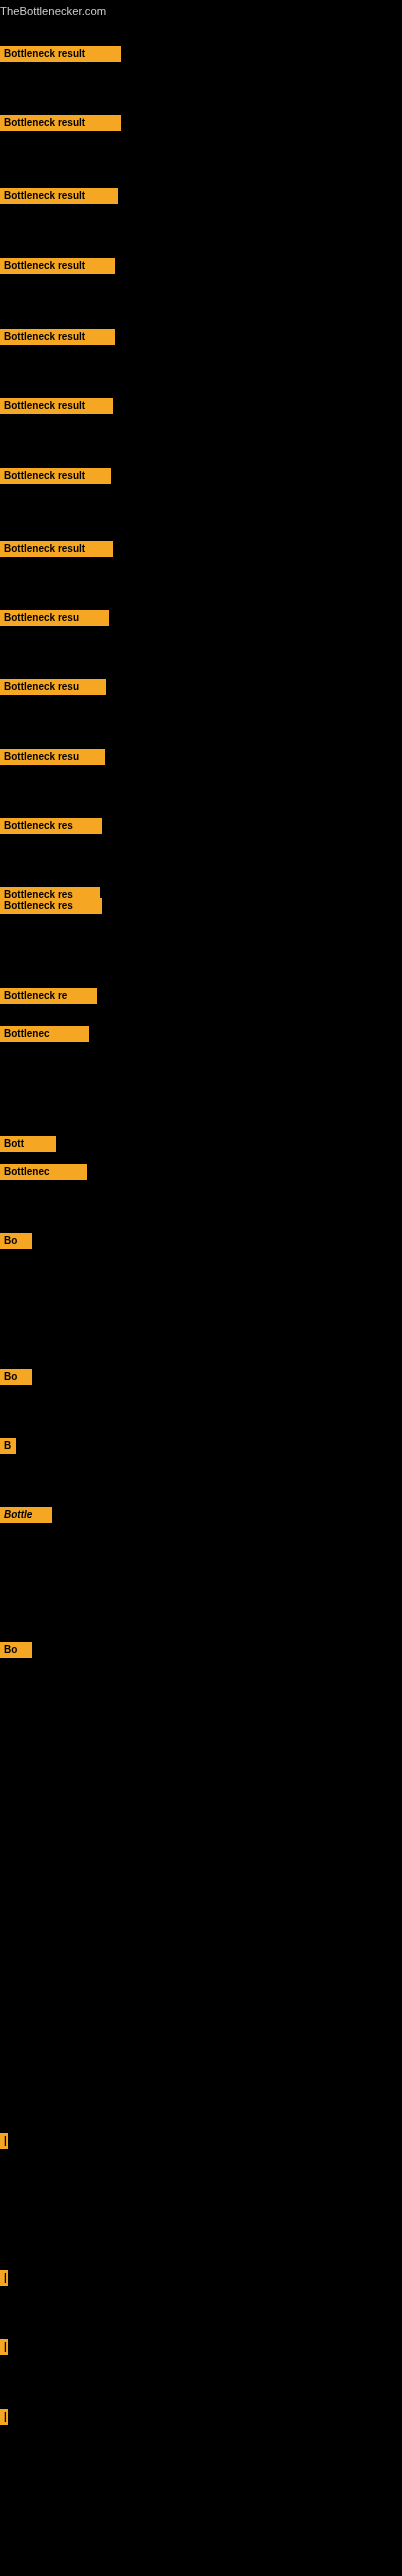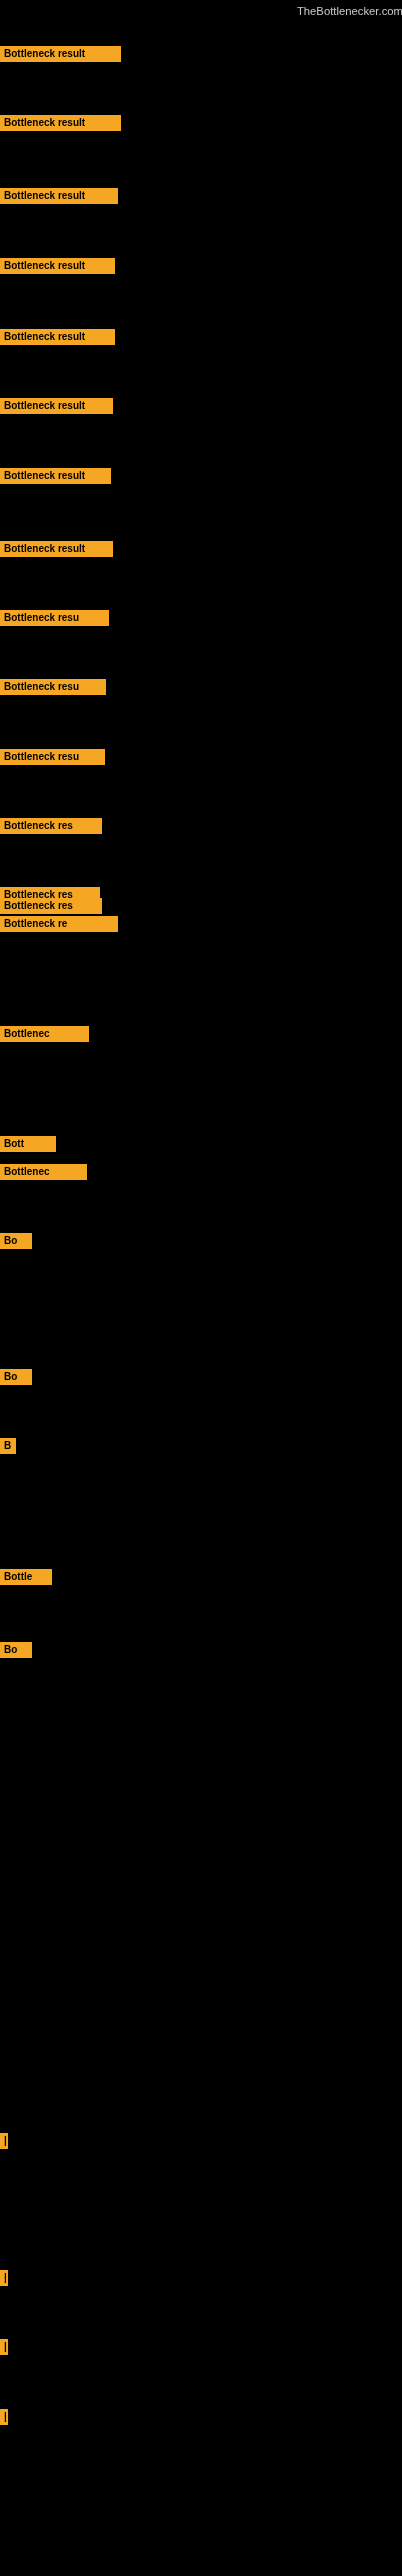--- a/index.html
+++ b/index.html
@@ -4,21 +4,21 @@
   <style>
     * { margin: 0; padding: 0; box-sizing: border-box; }
     body {
       background: #000;
       width: 403px;
       min-height: 2576px;
       font-family: Arial, sans-serif;
       position: relative;
     }
     .site-title {
-      text-align: right;
+      text-align: left;
       color: #ccc;
       font-size: 11.3px;
       padding: 4.8px 0 3.2px 0;
       position: absolute;
       top: 0;
       left: 0;
       right: 0;
     }
     .bottleneck-badge {
       background: #f5a623;
@@ -46,27 +46,27 @@
     <div class="bottleneck-badge" style="top: 329px; width: 115px;">Bottleneck result</div>
     <div class="bottleneck-badge" style="top: 398px; width: 113px;">Bottleneck result</div>
     <div class="bottleneck-badge" style="top: 468px; width: 111px;">Bottleneck result</div>
     <div class="bottleneck-badge" style="top: 541px; width: 113px;">Bottleneck result</div>
     <div class="bottleneck-badge" style="top: 610px; width: 109px;">Bottleneck resu</div>
     <div class="bottleneck-badge" style="top: 679px; width: 106px;">Bottleneck resu</div>
     <div class="bottleneck-badge" style="top: 749px; width: 105px;">Bottleneck resu</div>
     <div class="bottleneck-badge" style="top: 818px; width: 102px;">Bottleneck res</div>
     <div class="bottleneck-badge" style="top: 887px; width: 100px;">Bottleneck res</div>
     <div class="bottleneck-badge" style="top: 898px; width: 102px;">Bottleneck res</div>
-    <div class="bottleneck-badge" style="top: 916px; width: 118px;">Bottleneck re</div>
+    <div class="bottleneck-badge" style="top: 988px; width: 97px;">Bottleneck re</div>
     <div class="bottleneck-badge" style="top: 1026px; width: 89px;">Bottlenec</div>
     <div class="bottleneck-badge" style="top: 1136px; width: 56px;">Bott</div>
     <div class="bottleneck-badge" style="top: 1164px; width: 87px;">Bottlenec</div>
     <div class="bottleneck-badge" style="top: 1233px; width: 32px;">Bo</div>
     <div class="bottleneck-badge" style="top: 1369px; width: 32px;">Bo</div>
     <div class="bottleneck-badge" style="top: 1438px; width: 16px;">B</div>
-    <div class="bottleneck-badge" style="top: 1569px; width: 52px;">Bottle</div>
+    <div class="bottleneck-badge" style="top: 1507px; width: 52px; font-style: italic;">Bottle</div>
     <div class="bottleneck-badge" style="top: 1642px; width: 32px;">Bo</div>
     <div class="bottleneck-badge" style="top: 2133px; width: 6.4px;">|</div>
     <div class="bottleneck-badge" style="top: 2270px; width: 6.4px;">|</div>
     <div class="bottleneck-badge" style="top: 2339px; width: 6.4px;">|</div>
     <div class="bottleneck-badge" style="top: 2409px; width: 6.4px;">|</div>
   </div>
 
 
 </body></html>

